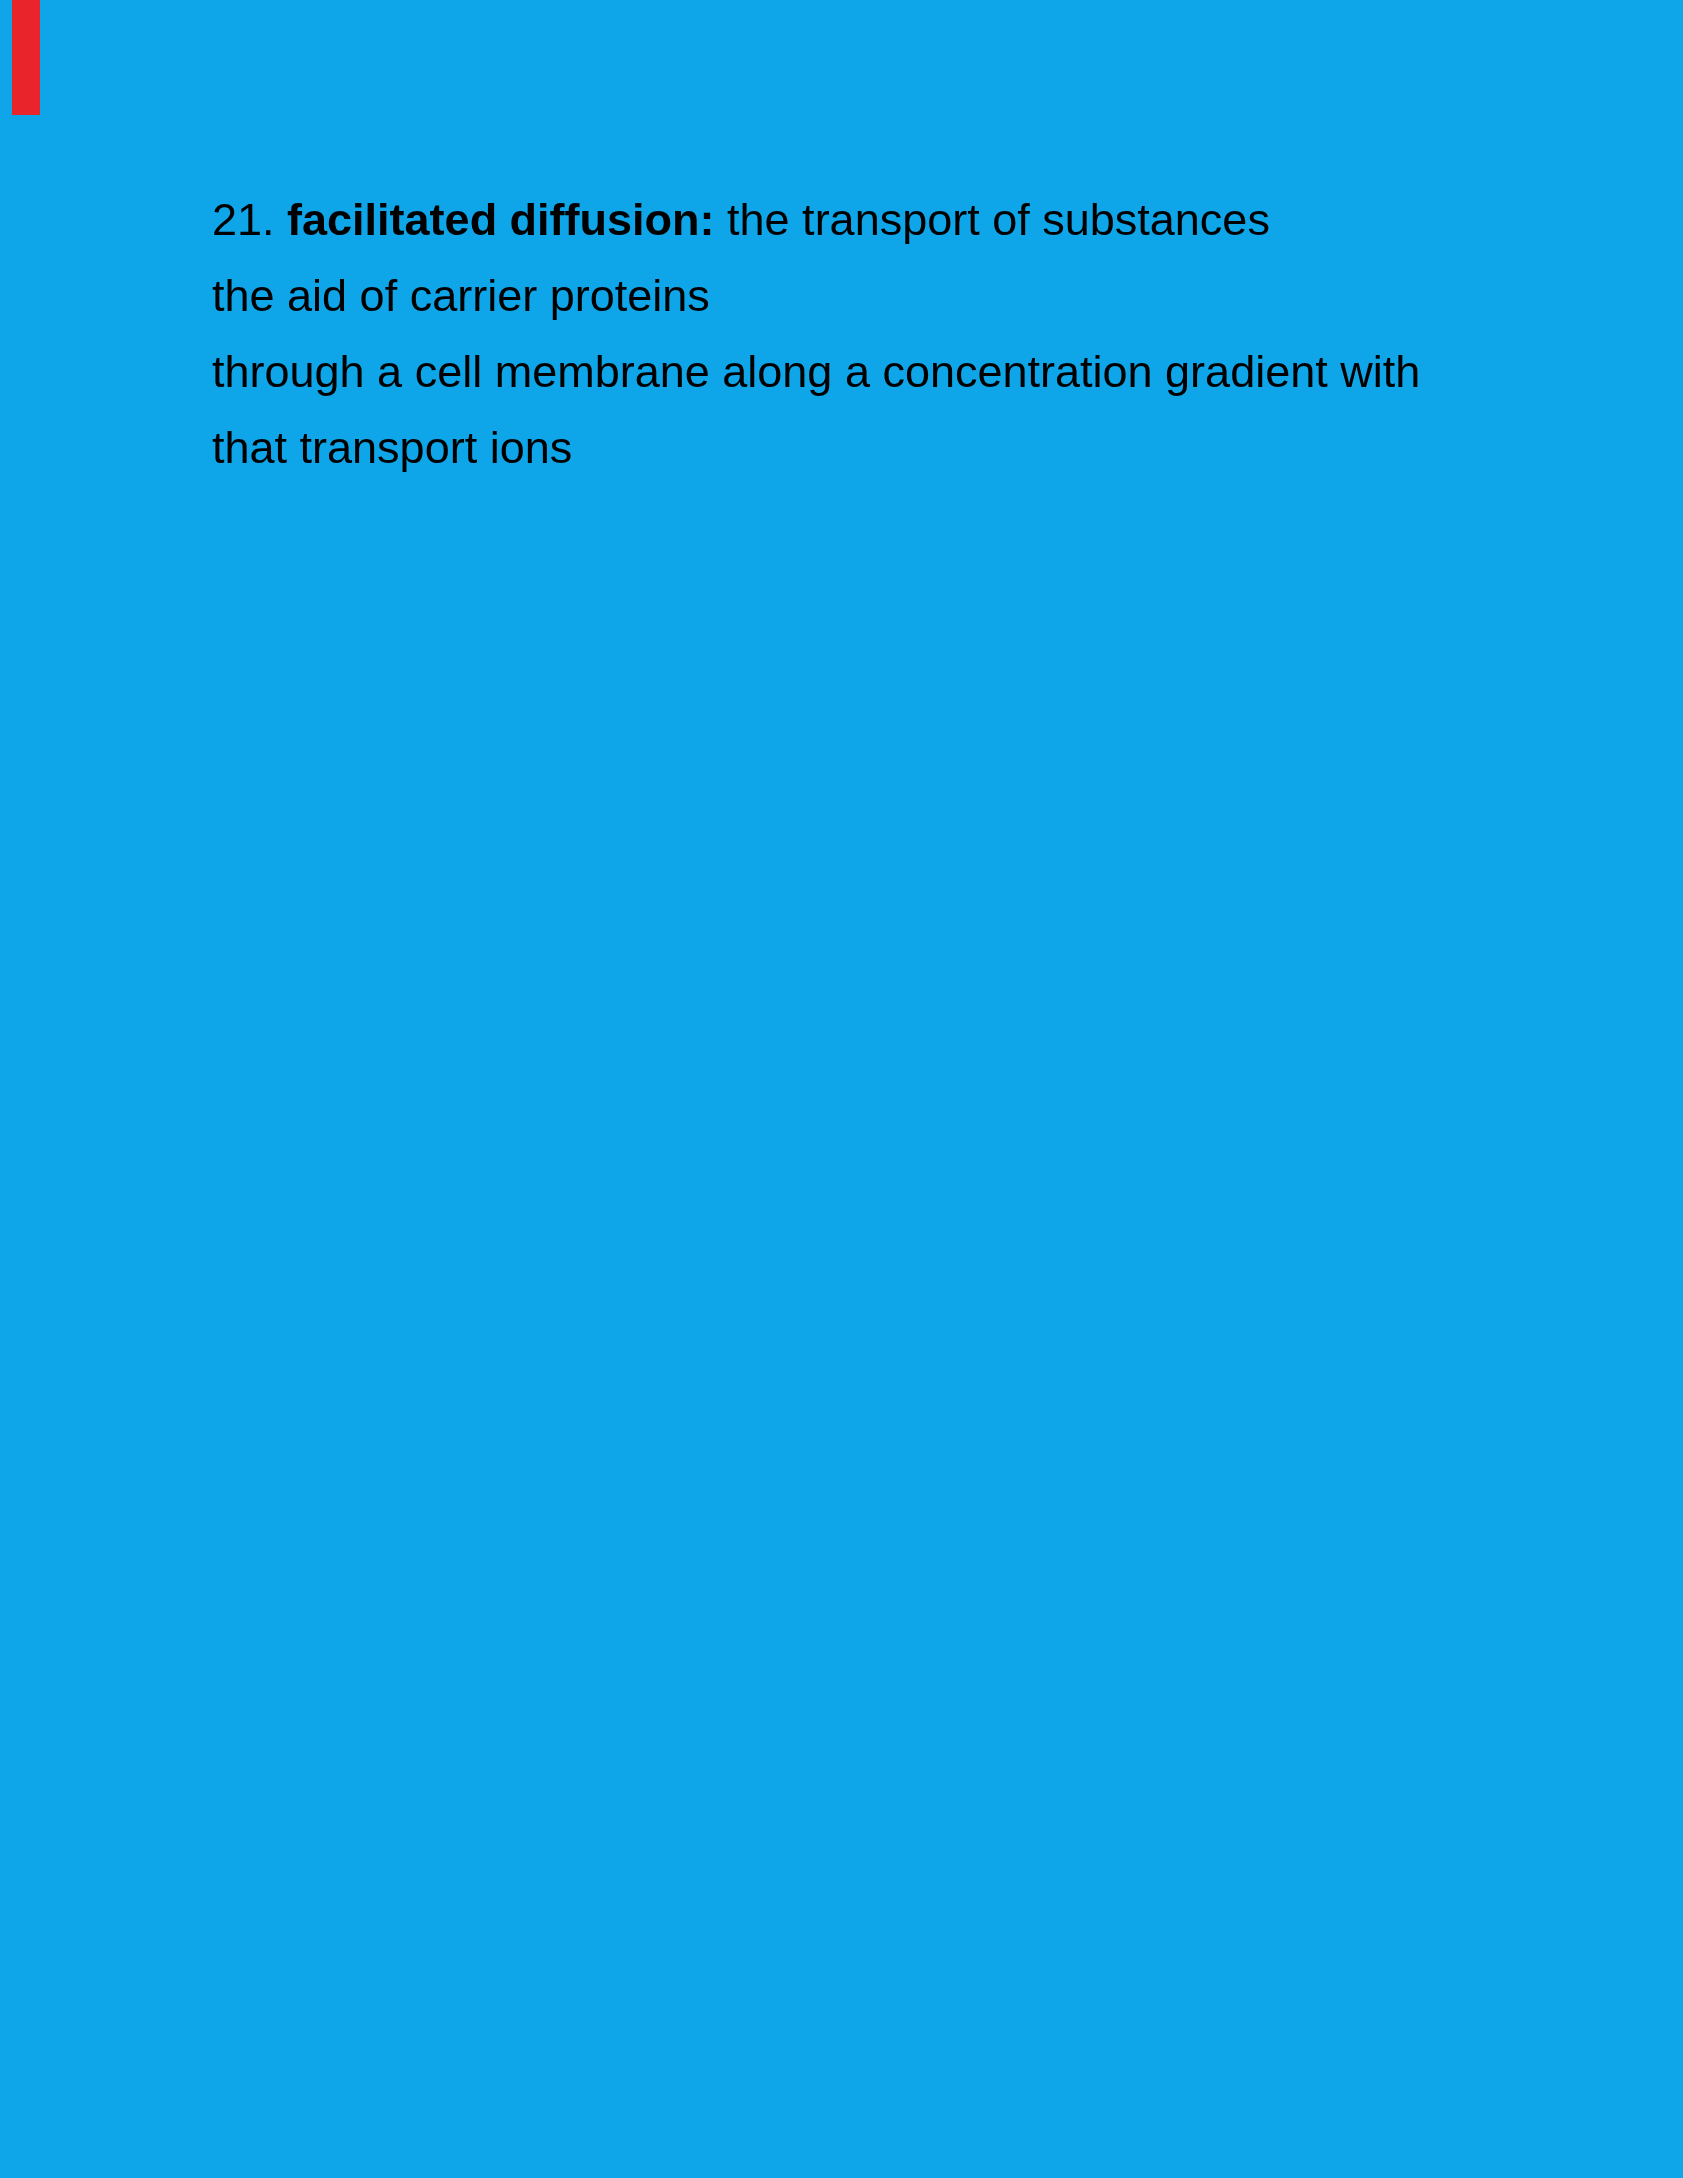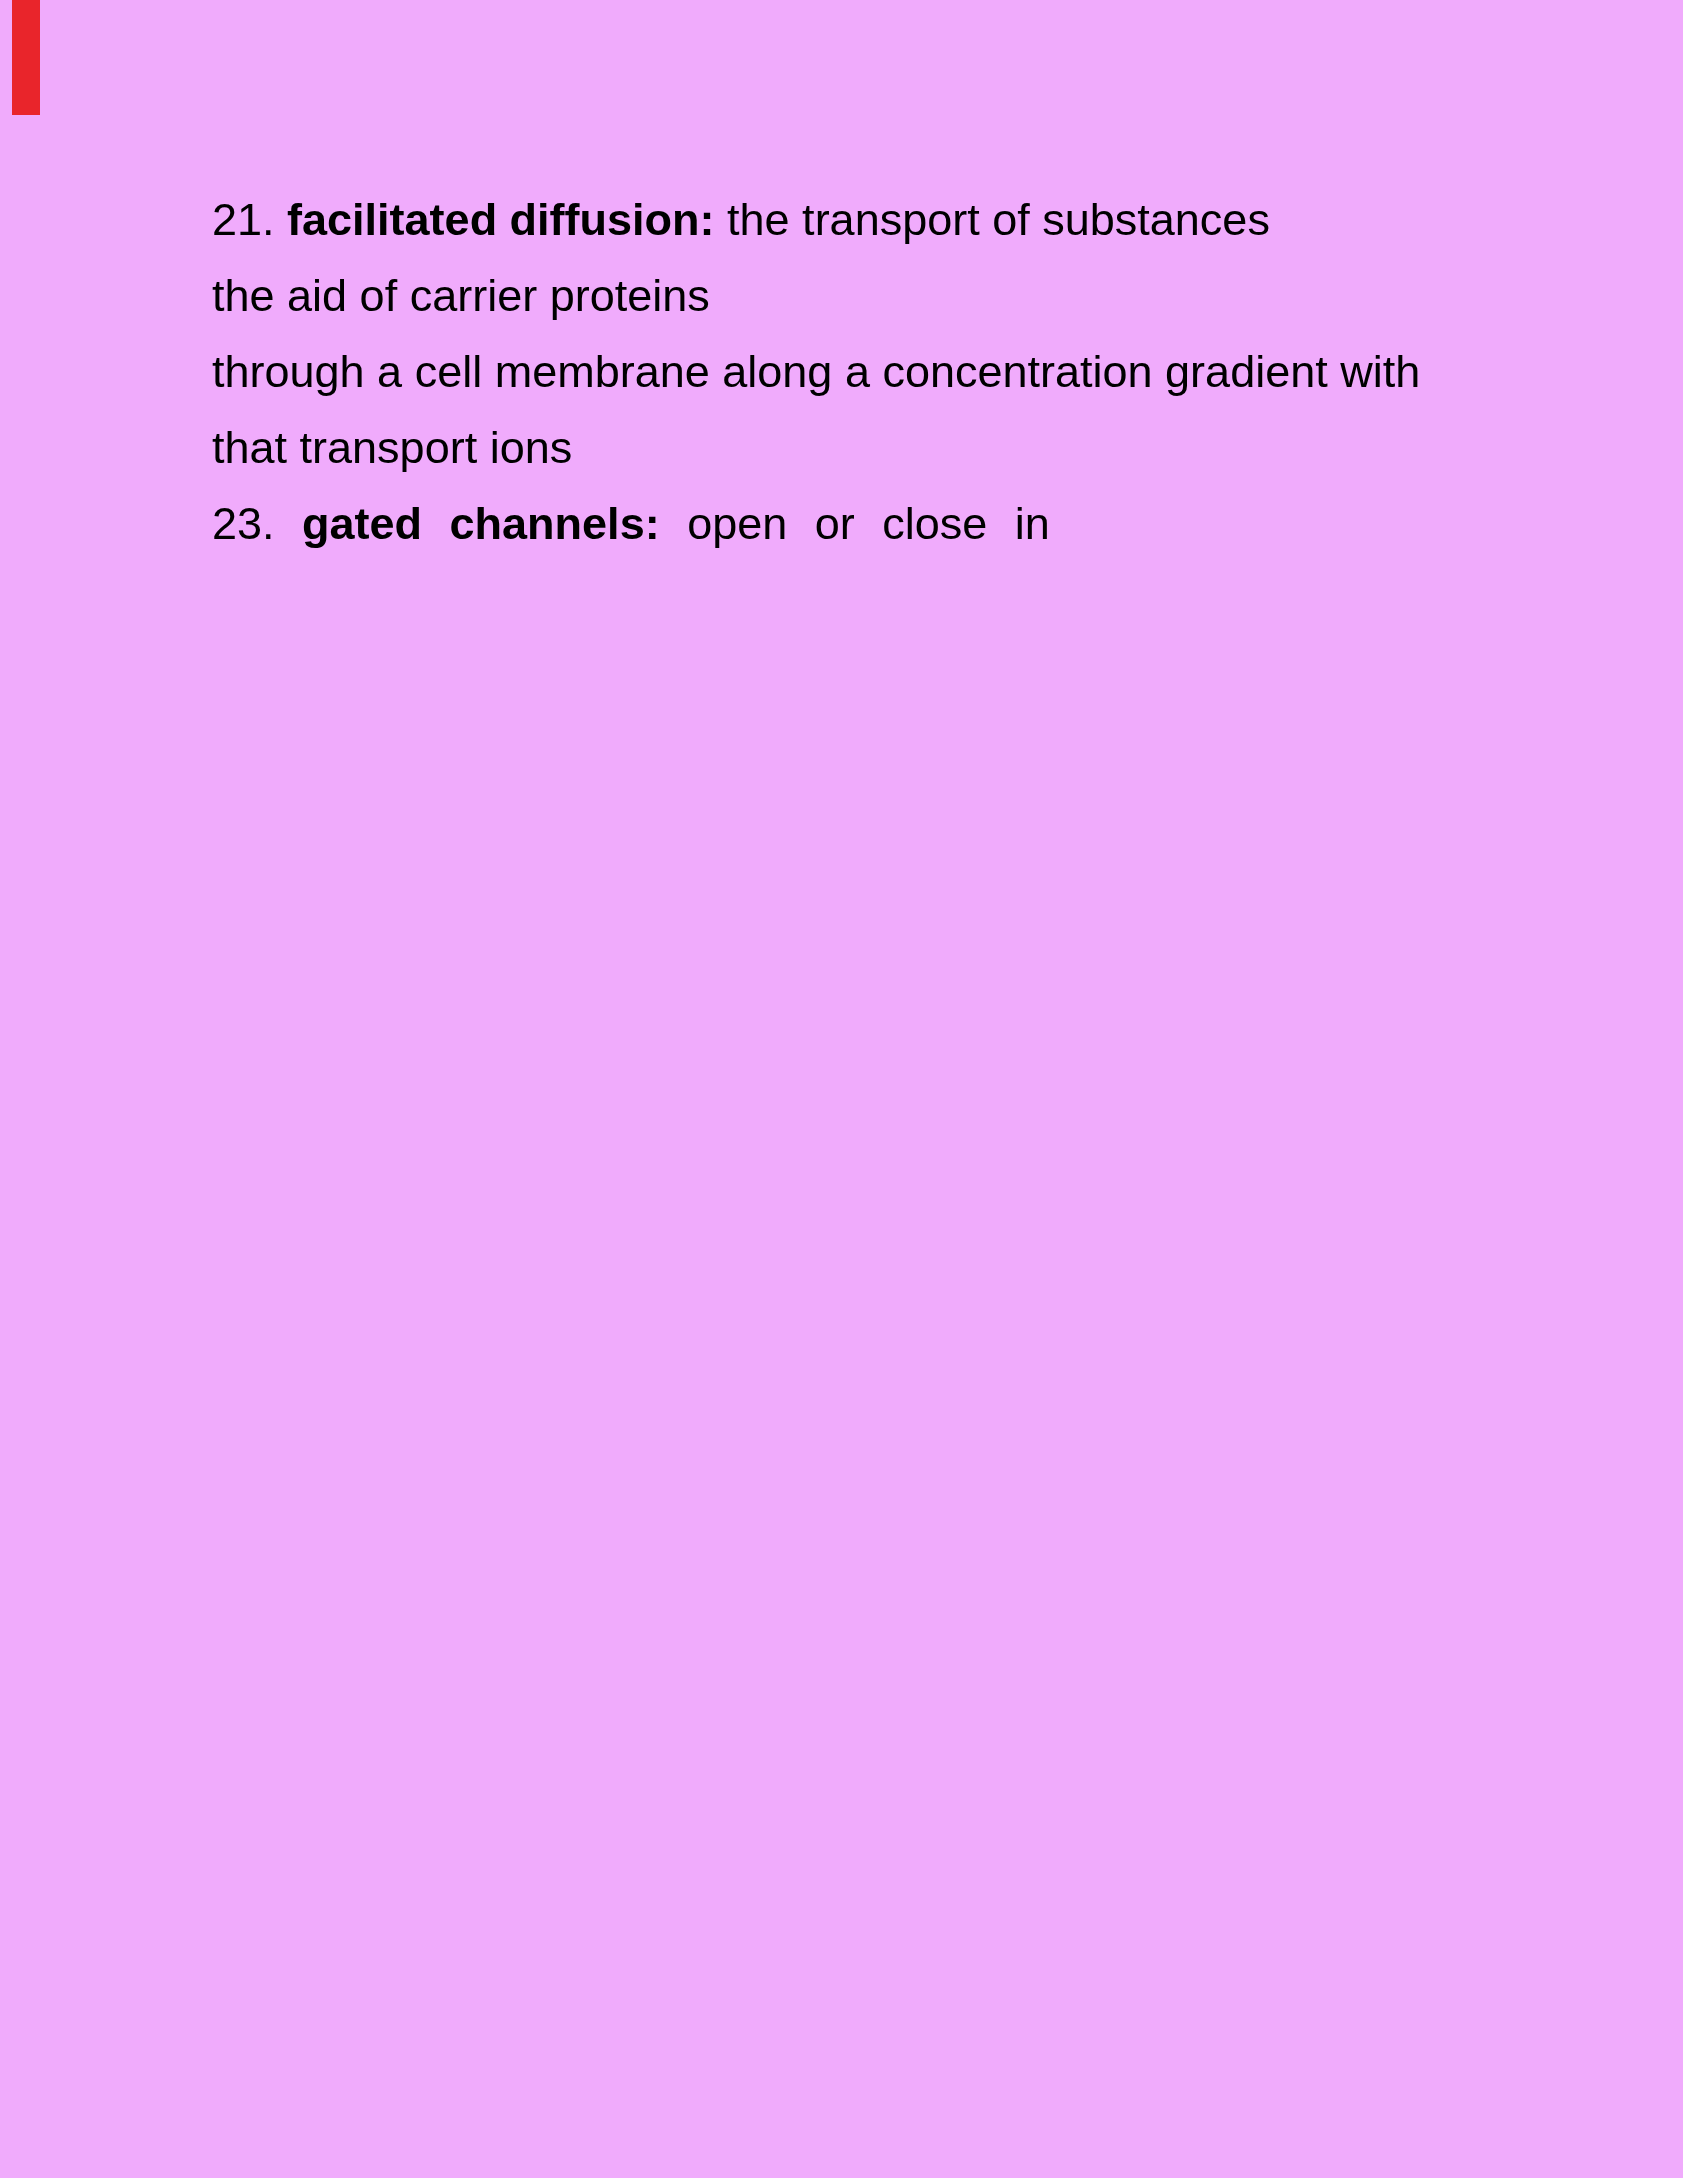--- a/index.html
+++ b/index.html
@@ -4,21 +4,21 @@
 <style>
   html, body {
     margin: 0;
     padding: 0;
     background: #ffffff;
   }
   .page {
     position: relative;
     width: 1683px;
     height: 2178px;
-    background: #f0abfc;
+    background: #0ea5e9;
     overflow: hidden;
     font-family: "Liberation Sans", "DejaVu Sans", sans-serif;
   }
   .red-marker {
     position: absolute;
     left: 12px;
     top: 0;
     width: 28px;
     height: 115px;
   }
@@ -50,18 +50,17 @@
 
     <div class="line"><span>21. </span><span class="b">facilitated diffusion:</span><span> the transport of substances</span></div>
 
     <div class="line"><span>the aid of carrier proteins</span></div>
 
     <div class="line"><span>through a cell membrane along a concentration gradient with</span></div>
 
 
     <div class="line"><span>that transport ions</span></div>
 
-    <div class="line ws2"><span>23. </span><span class="b">gated channels:</span><span> open or close in</span></div>
 
 
   </div>
 </div>
 
 
 </body></html>

